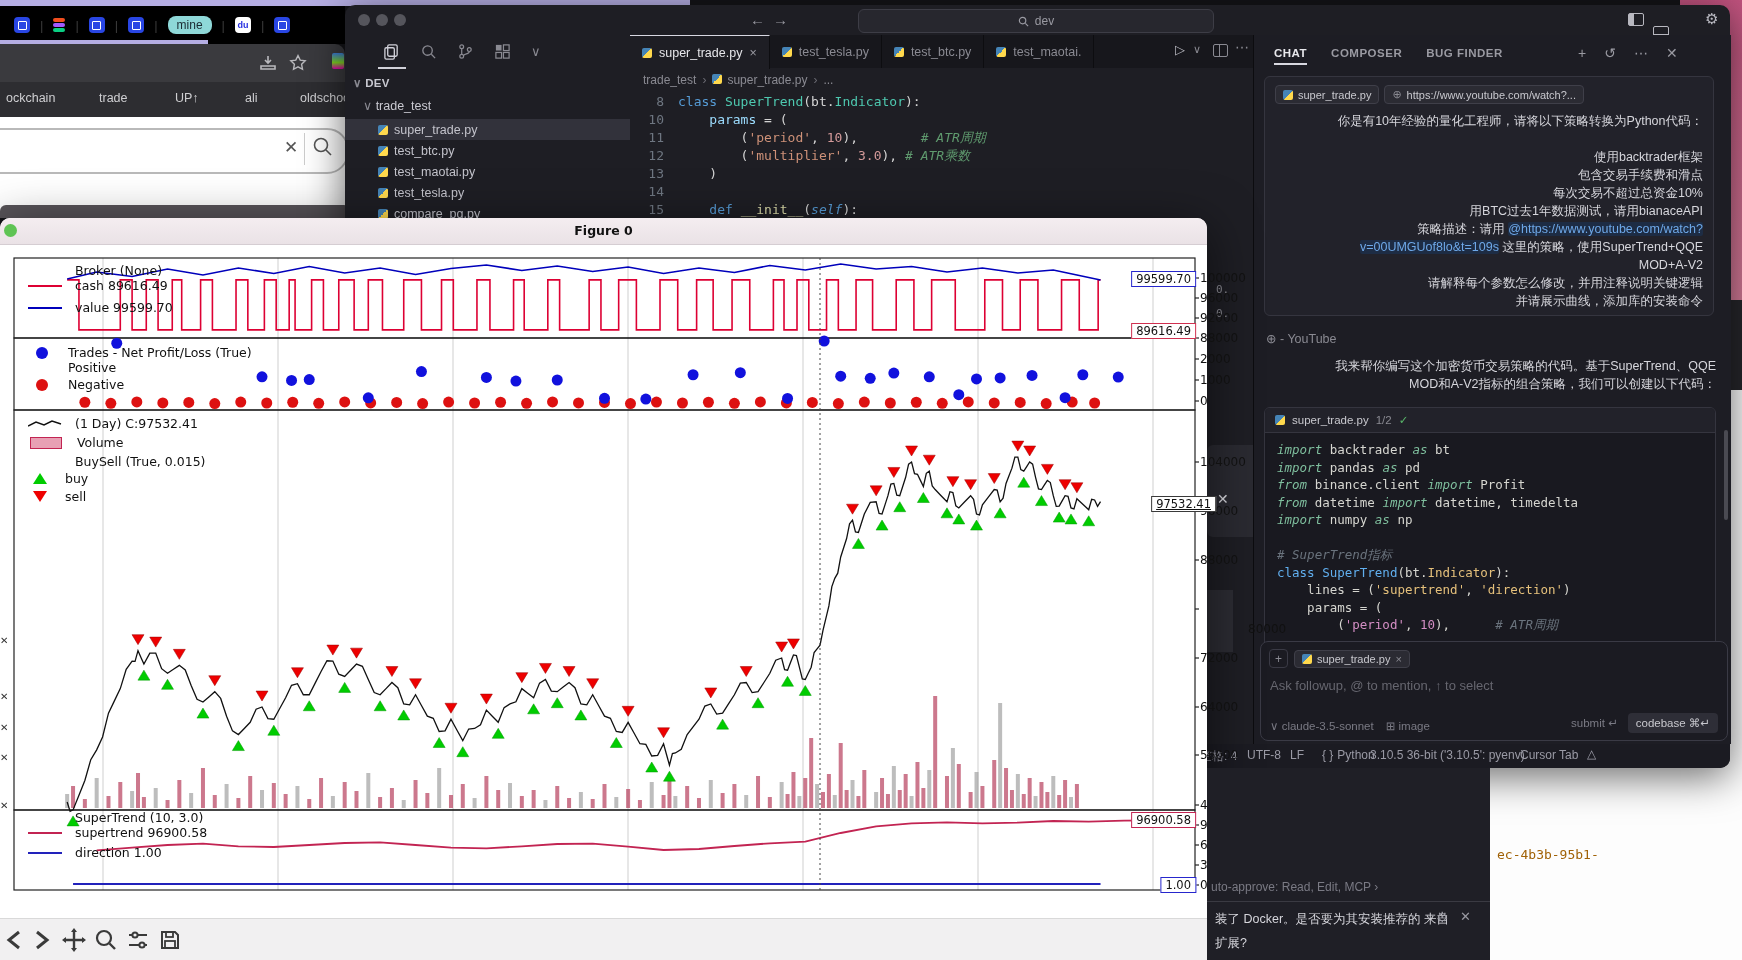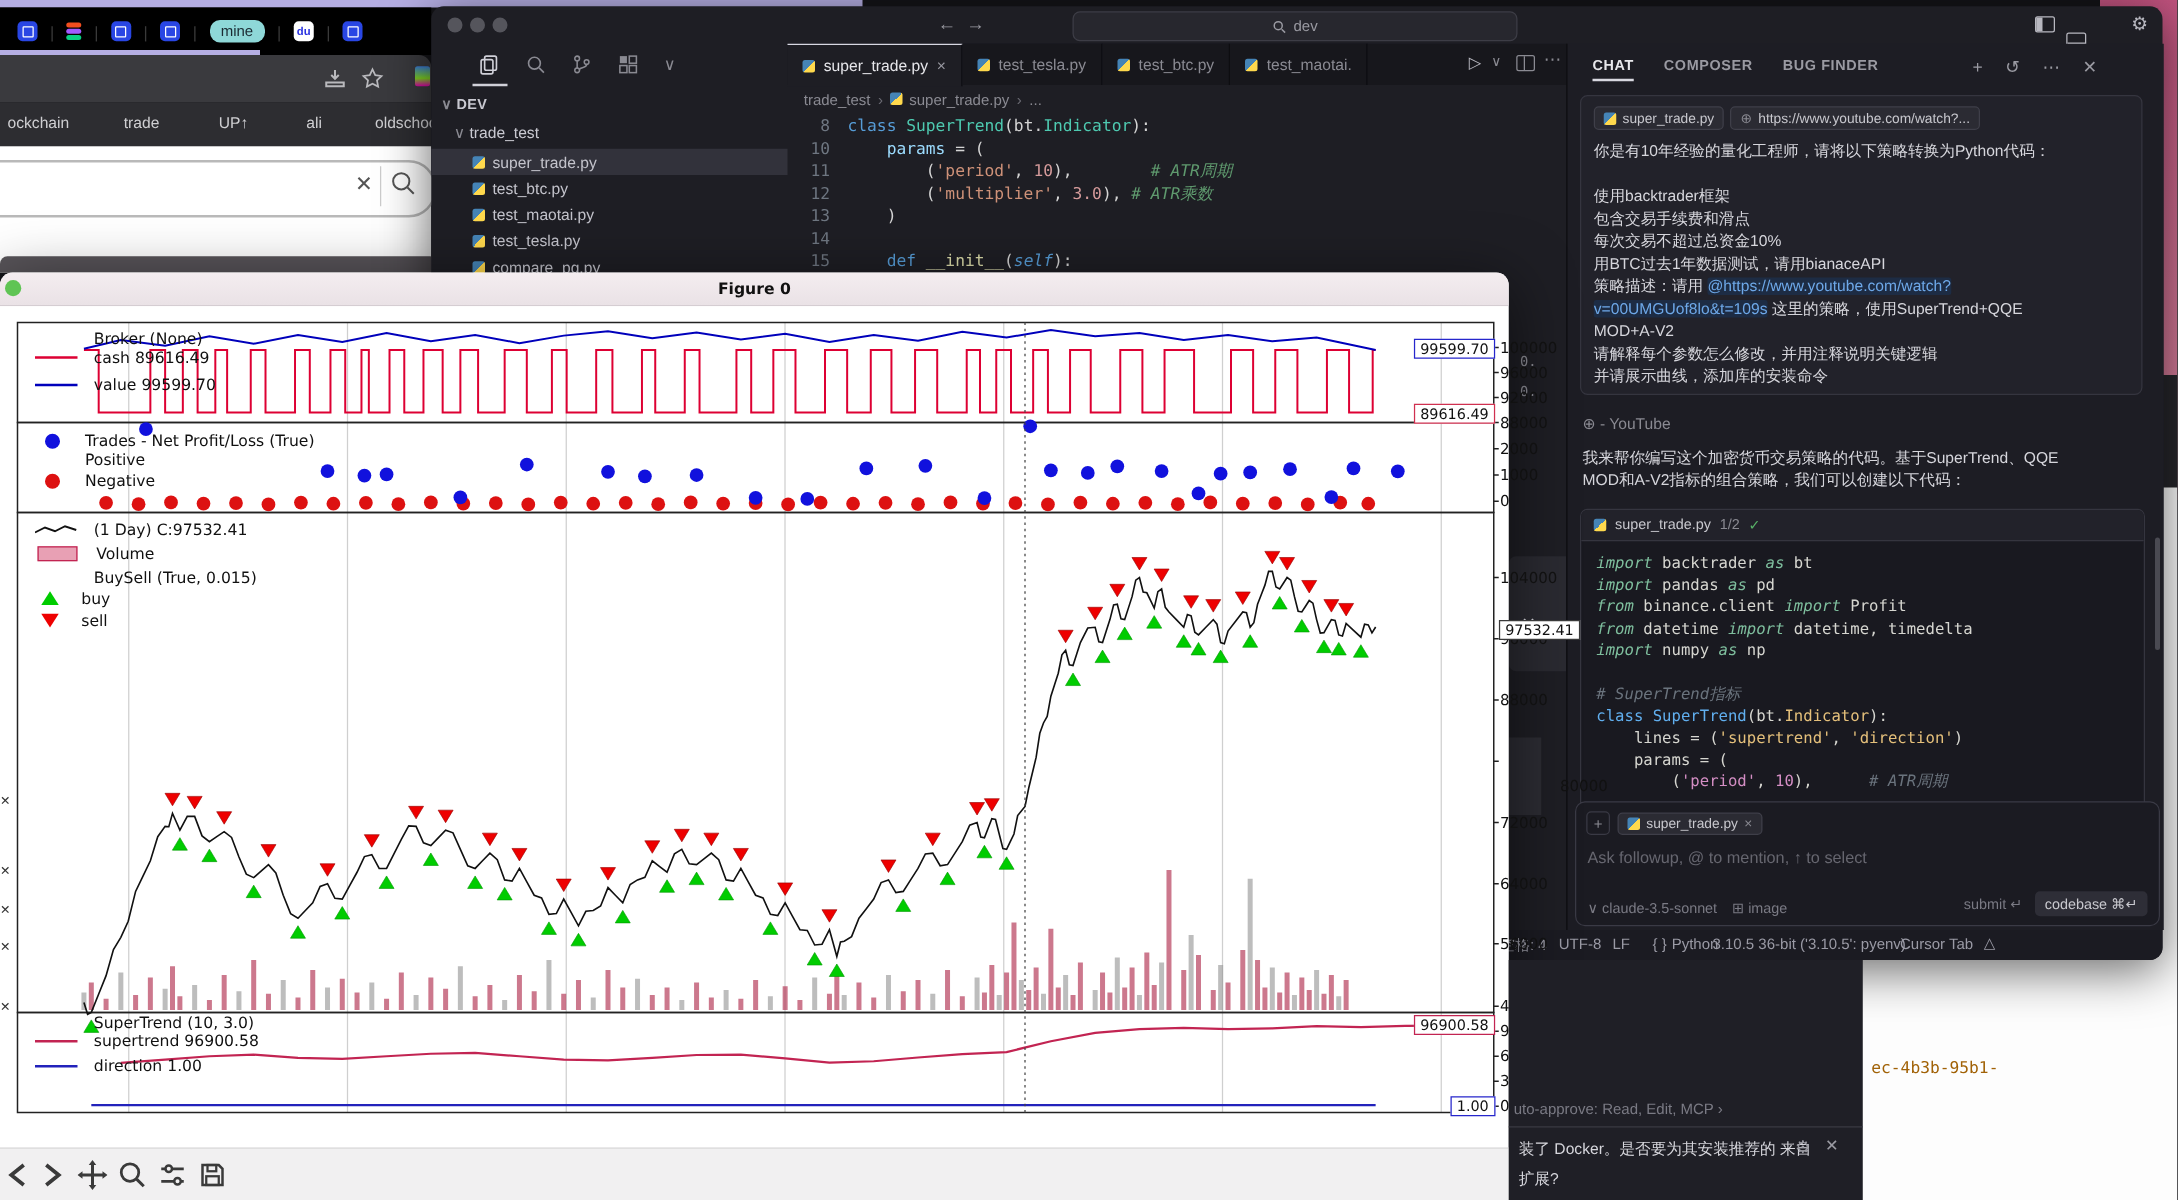--- a/index.html
+++ b/index.html
@@ -38,21 +38,21 @@
   .cl .ln{width:34px;text-align:right;color:#6e7681;padding-right:14px;flex:0 0 auto;}
   .ek{color:#569cd6}.et{color:#4ec9b0}.ev{color:#9cdcfe}.es{color:#ce9178}.en{color:#d49a9a}
   .ec{color:#5f9a6e;font-style:italic}.ep{color:#d4d4d4}.ef{color:#dcdcaa}.ei{color:#569cd6;font-style:italic}
   
   .chatpanel{background:#1d1d24;border-left:1px solid #0c0c0f;}
   .chat-tab{font-size:11.5px;letter-spacing:.5px;color:#9a9aa2;font-weight:bold;}
   .chat-tab.active{color:#e8e8ec;border-bottom:2px solid #d8d8e0;padding-bottom:4px;}
   .chat-ic{color:#9a9aa2;font-size:14px;}
   .bubble{background:#22222a;border:1px solid #35353f;border-radius:6px;}
   .chip{display:inline-flex;align-items:center;gap:5px;background:#2b2b33;border:1px solid #3f3f49;border-radius:4px;padding:2px 7px;font-size:11px;color:#c8c8ce;}
-  .msg{color:#d6d6dc;font-size:12.5px;line-height:18px;}
+  .msg{color:#d6d6dc;font-size:12.5px;line-height:18px;text-align:right;}
   .msg .lk{color:#6ea8e8;background:#1d2c44;border-radius:2px;}
   .dim{color:#8a8a92;}
   .codeblock{background:#191920;border:1px solid #35353f;border-radius:6px;overflow:hidden;}
   .cb-head{background:#22222a;border-bottom:1px solid #35353f;display:flex;align-items:center;gap:7px;padding:5px 10px;font-size:11.5px;color:#c8c8ce;}
   .cbody{font-family:"DejaVu Sans Mono",monospace;font-size:12.5px;line-height:17.5px;padding:8px 12px;}
   .ci{color:#7fbf9e;font-style:italic}.cp{color:#d6d6d0}.cs{color:#e5c07b}.cn{color:#d48ec4}
   .cc{color:#6a737d;font-style:italic}.ck{color:#61afef}.ct{color:#e5c07b}
   .inputbox{background:#1b1b22;border:1px solid #3a3a45;border-radius:8px;}
   .ibtn{border:1px solid #3a3a45;border-radius:4px;color:#8a8a92;font-size:12px;display:flex;align-items:center;justify-content:center;}
   .placeholder{color:#66666f;font-size:13px;}
@@ -830,21 +830,21 @@
         </svg>
       <svg class="abs" style="left:158px;top:9px;" width="24" height="24" viewBox="0 0 24 24">
           <path d="M4 4h13l3 3v13H4z" stroke="#3a3a3a" stroke-width="2" fill="none"></path>
           <rect x="8" y="4" width="7" height="5" stroke="#3a3a3a" stroke-width="1.8" fill="none"></rect>
           <rect x="7" y="13" width="10" height="7" stroke="#3a3a3a" stroke-width="1.8" fill="none"></rect>
         </svg>
     </div>
     <div id="fig-annos">
         <div class="anno" style="left: 1196px; top: 61px; border-color: rgb(38, 38, 204);">99599.70</div>
         <div class="anno" style="left: 1196px; top: 113px; border-color: rgb(208, 48, 80);">89616.49</div>
-        <div class="anno" style="left: 1264px; top: 286px; border-color: rgb(58, 58, 58);">97532.41</div>
+        <div class="anno" style="left: 1216px; top: 286px; border-color: rgb(58, 58, 58); text-decoration: underline;">97532.41</div>
         <div class="anno" style="left: 1196px; top: 602px; border-color: rgb(194, 36, 82);">96900.58</div>
         <div class="anno" style="left: 1196px; top: 667px; border-color: rgb(38, 38, 204);">1.00</div>
       </div>
   </div>
 
   <div class="abs notif" style="left:1207px;top:768px;width:283px;height:192px;">
     <div class="abs" style="left:4px;top:112px;color:#7a7a84;font-size:12px;white-space:nowrap;">uto-approve: Read, Edit, MCP ›</div>
     <div class="abs" style="left:0;top:133px;width:100%;height:1px;background:#3a3a42;"></div>
     <div class="abs" style="left:8px;top:143px;color:#d6d6dc;font-size:12.5px;white-space:nowrap;">装了 Docker。是否要为其安装推荐的 来自</div>
     <span class="abs" style="left:229px;top:141px;color:#9a9aa2;font-size:14px;">⚙</span>

